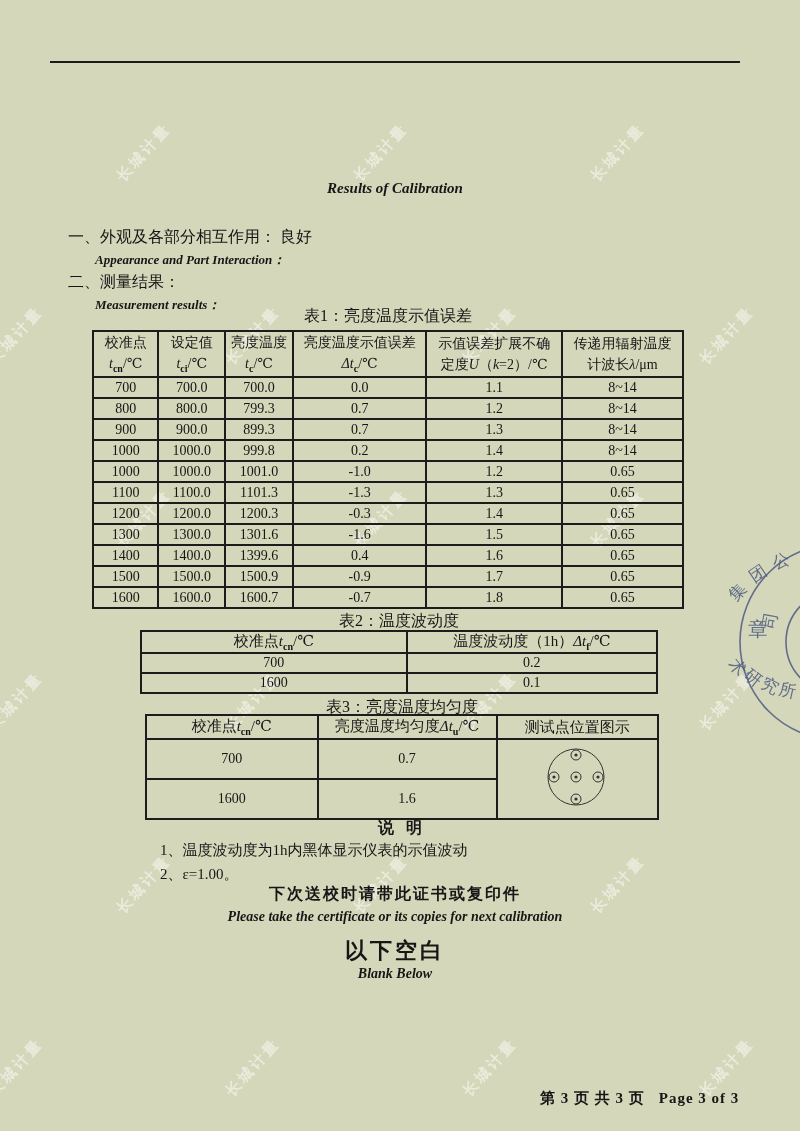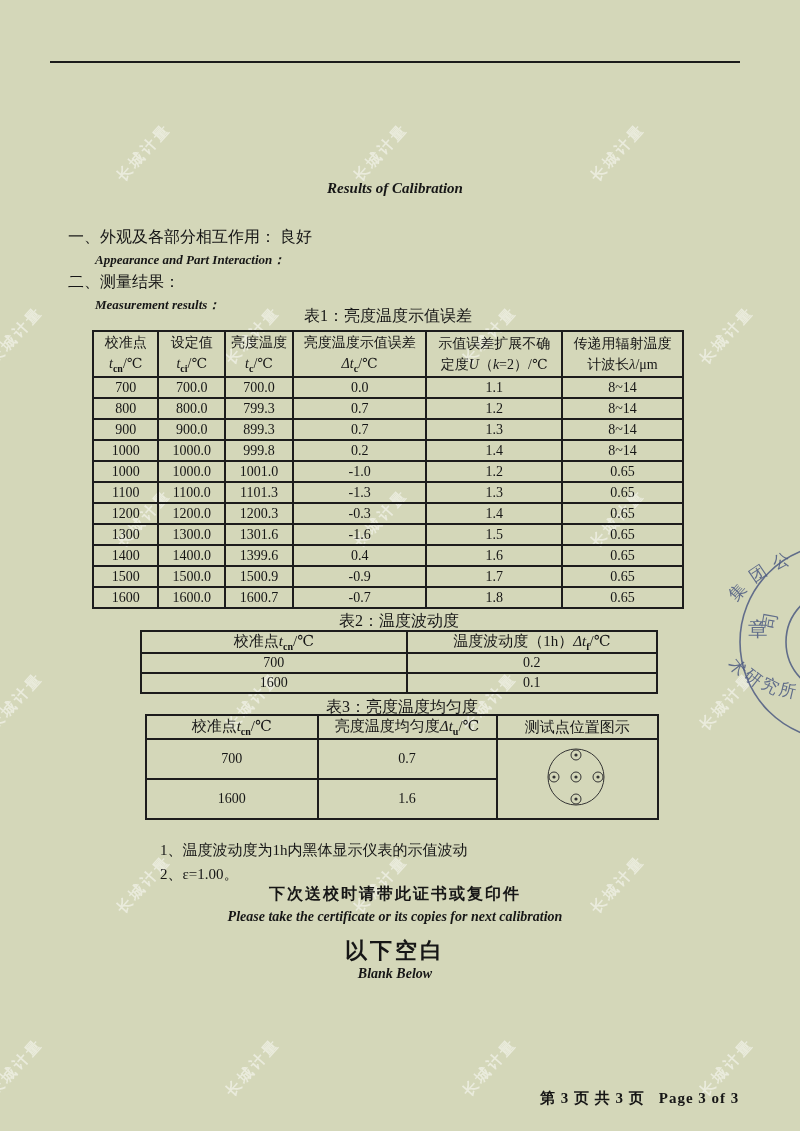--- a/index.html
+++ b/index.html
@@ -344,20 +344,21 @@
             </svg>
           </td>
         </tr>
         <tr>
           <td>1600</td>
           <td>1.6</td>
         </tr>
       </tbody>
     </table>
 
+    <div class="notes-title">说 明</div>
     <div class="note-item n1">1、温度波动度为1h内黑体显示仪表的示值波动</div>
     <div class="note-item n2">2、ε=1.00。</div>
 
     <div class="close-zh">下次送校时请带此证书或复印件</div>
     <div class="close-en">Please take the certificate or its copies for next calibration</div>
     <div class="blank-zh">以下空白</div>
     <div class="blank-en">Blank Below</div>
 
     <svg class="stamp" viewBox="0 0 102 200">
       <g stroke="#4d5b82" fill="none" stroke-width="1.6" opacity="0.85">

